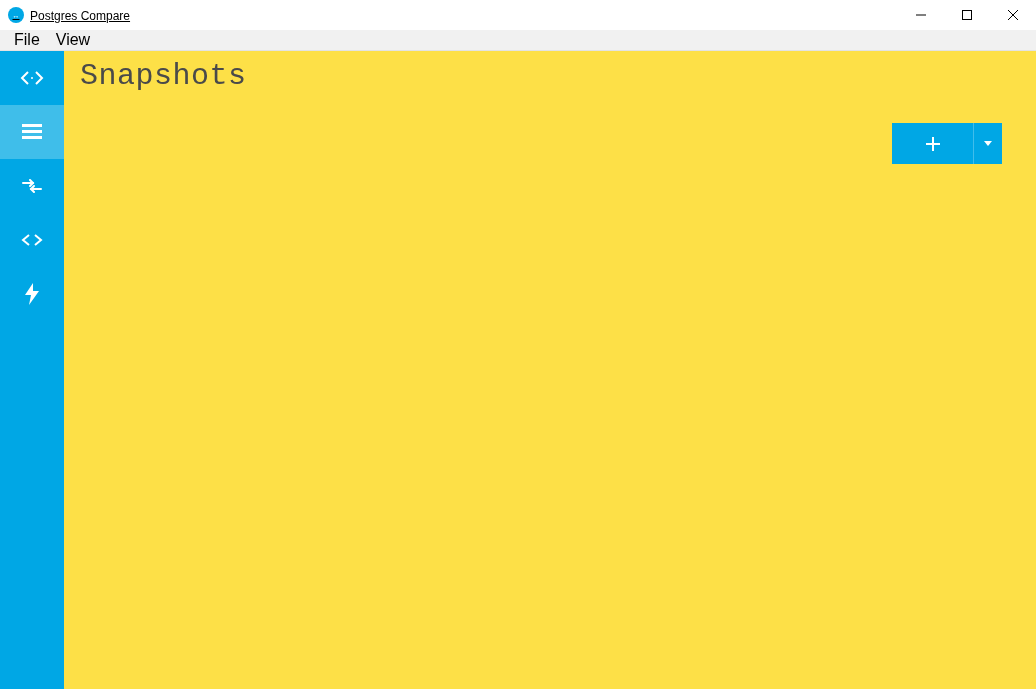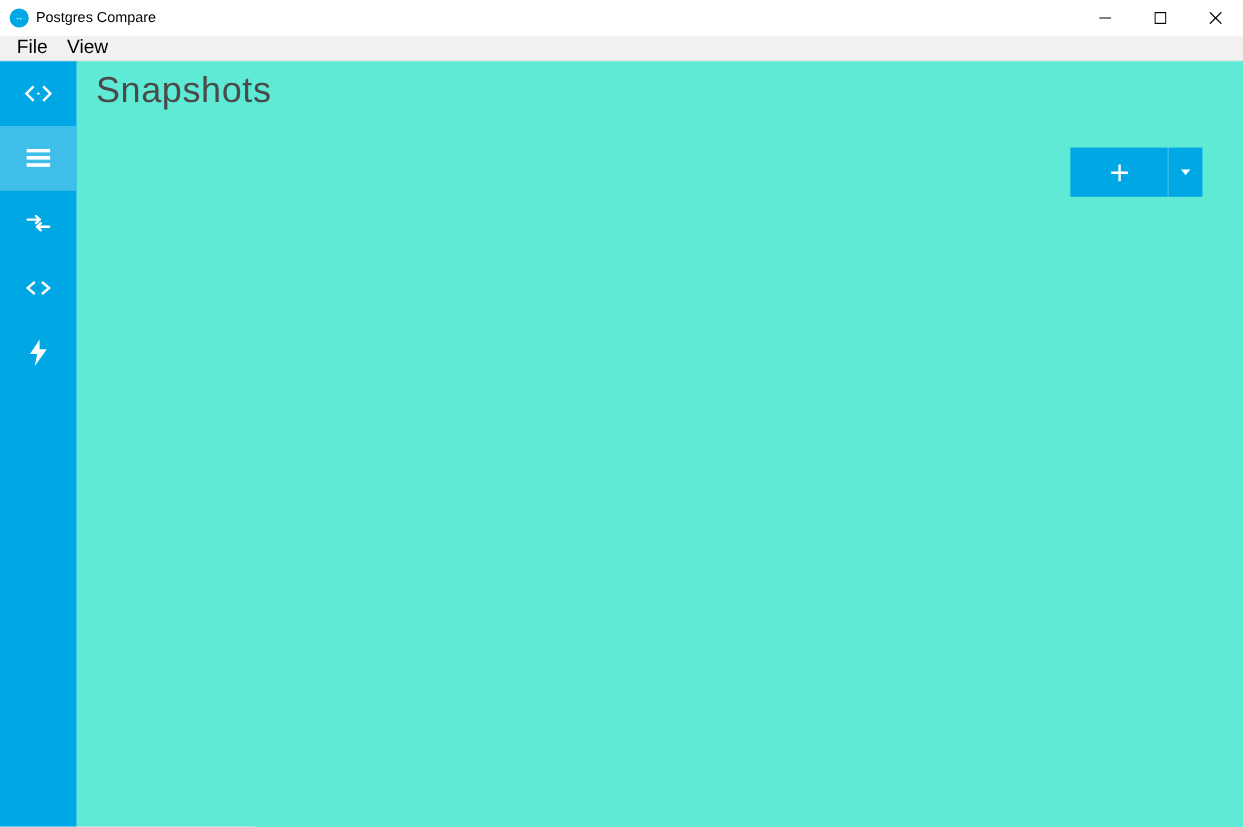--- a/index.html
+++ b/index.html
@@ -17,22 +17,23 @@
   .titlebar {
     height: 30px;
     display: flex;
     align-items: center;
     justify-content: space-between;
     padding-left: 8px;
     background: #ffffff;
   }
   .titlebar-left {
     display: flex;
-    align-items: flex-start;
+    align-items: flex-end;
     gap: 6px;
+    text-decoration: underline;
   }
   .app-icon-circle {
     width: 16px;
     height: 16px;
     border-radius: 50%;
     background: #00a7e5;
     display: flex;
     align-items: center;
     justify-content: center;
   }
@@ -97,21 +98,22 @@
     color: #ffffff;
   }
   .sidebar-item.active {
     background: #3fbeea;
   }
 
   
   .main {
     flex: 1 1 auto;
     position: relative;
-    background: #5eead4;
+    background: #fde047;
+    font-family: Liberation Mono, monospace;
   }
   .page-title {
     position: absolute;
     left: 16px;
     top: 8px;
     font-size: 30px;
     font-weight: 300;
     color: #4a4a4a;
     letter-spacing: 0.5px;
   }

